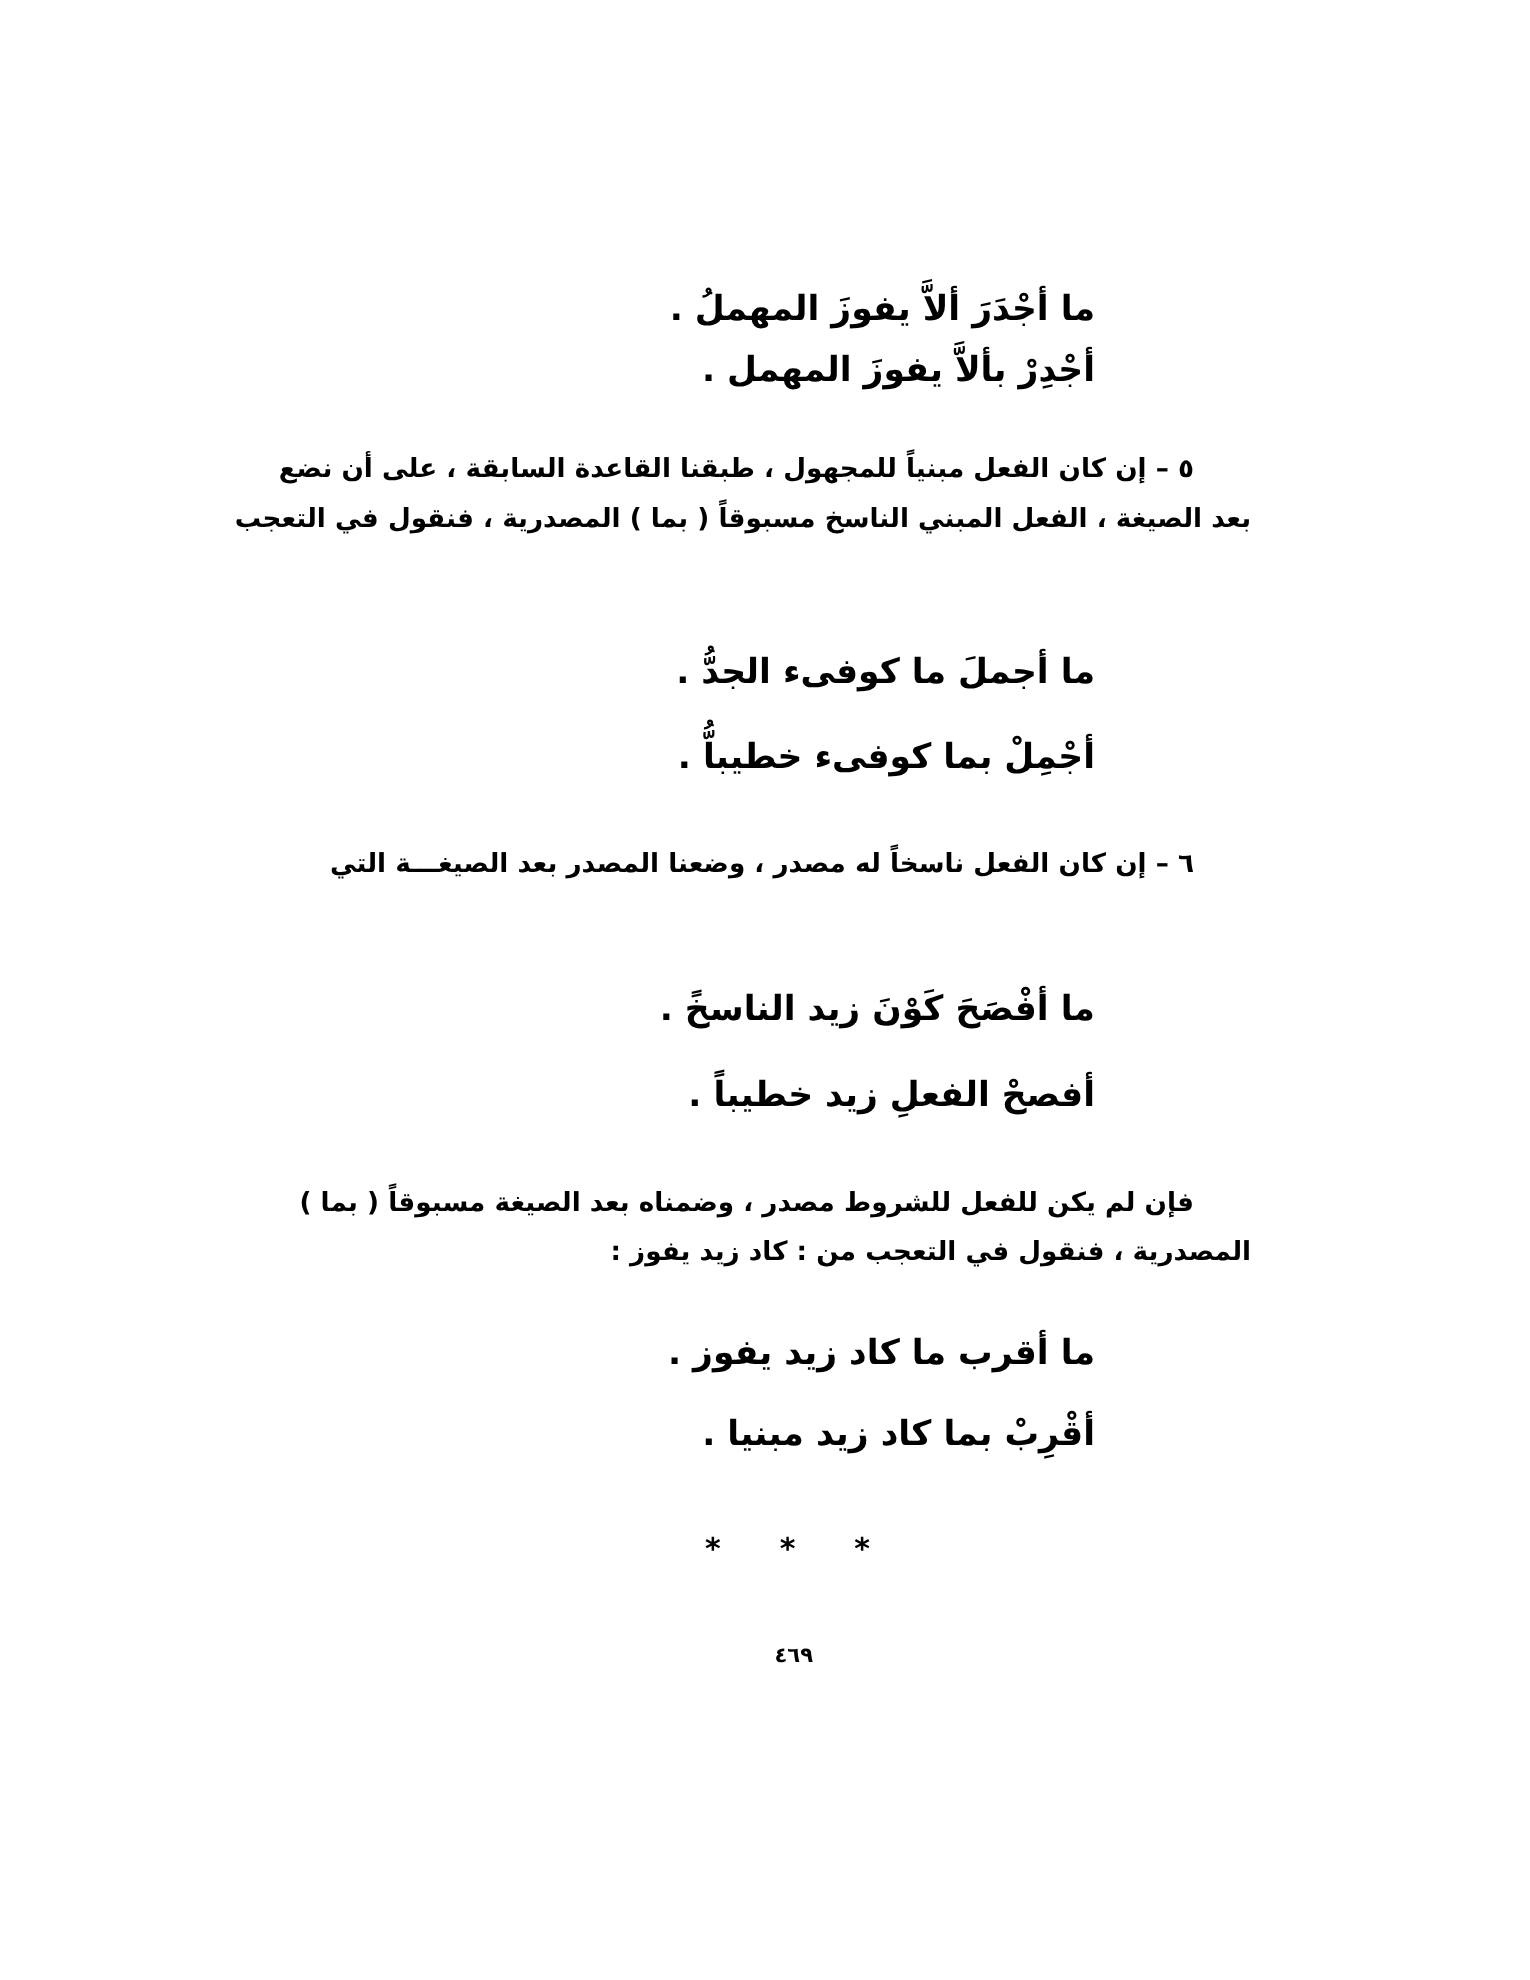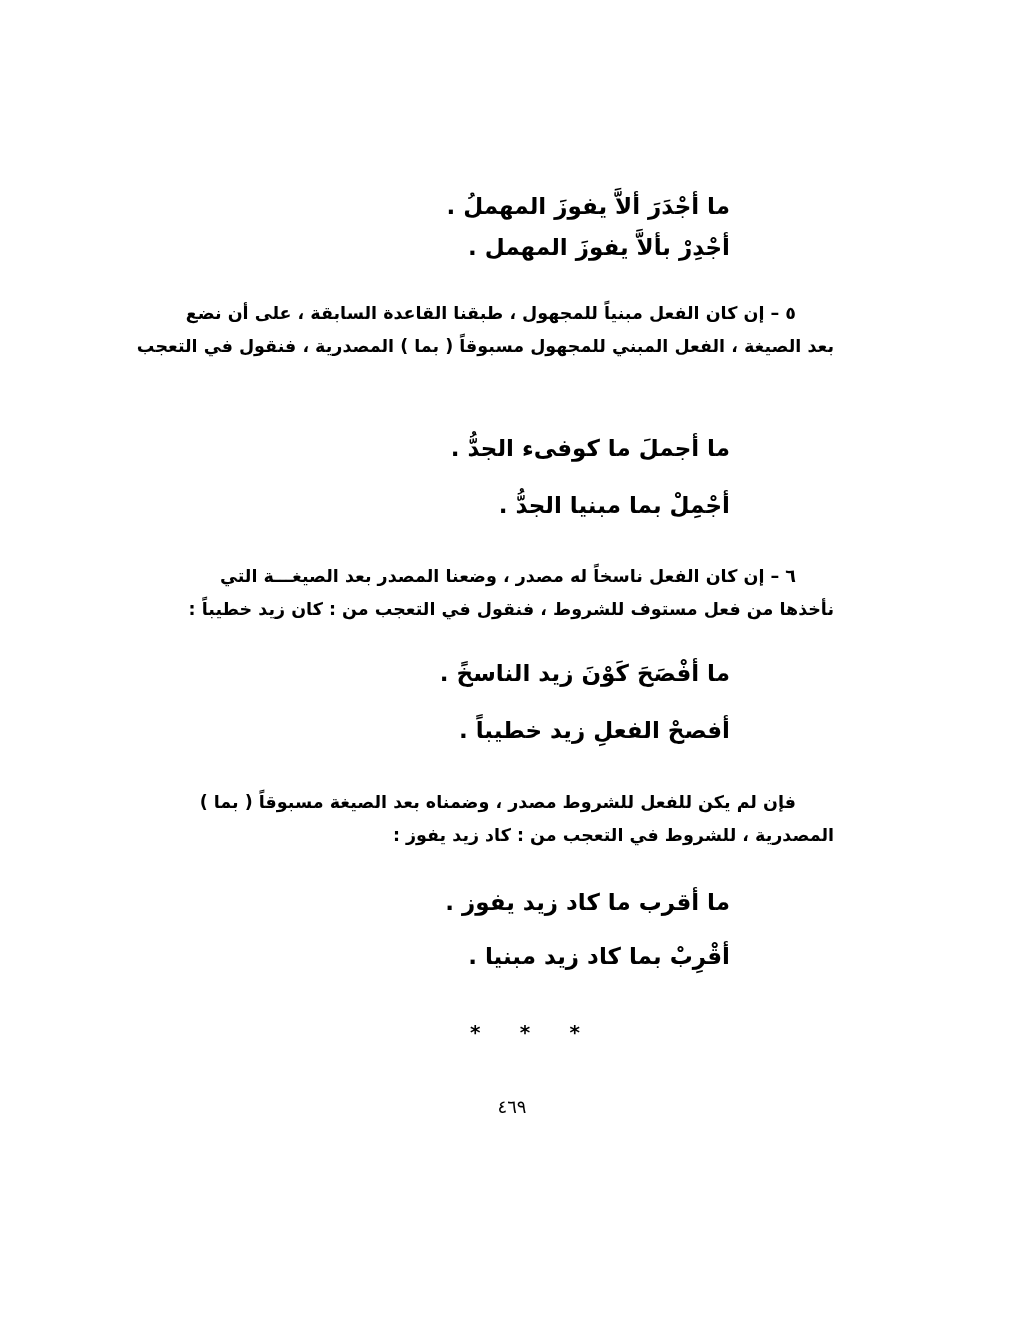--- a/index.html
+++ b/index.html
@@ -8,50 +8,49 @@
   .page { position:absolute; left:0; top:0; width:1020px; height:1320px; }
   .ex { position:absolute; right:290px; direction:rtl; text-align:right;
         font-size:23px; font-weight:bold; white-space:nowrap; line-height:1; }
   .para { position:absolute; left:212px; width:622px; direction:rtl;
           text-align:justify; text-align-last:right; font-size:17.5px; font-weight:bold;
           line-height:33px; }
   .para .ln { display:block; white-space:nowrap; }
   .para .first { padding-right:38px; }
   .stars { position:absolute; left:470px; top:1020px; width:110px; display:flex;
            justify-content:space-between; font-size:20px; font-weight:bold; }
-  .pnum { position:absolute; left:482px; top:1096px; width:60px; text-align:center;
-          font-size:18px; font-weight:normal; direction:rtl; }
+  .pnum { position:absolute; left:482px; top:1096px; width:60px; text-align:right;
+          font-size:14px; font-weight:bold; direction:rtl; }
 </style>
 </head>
 <body>
 
 <div class="page">
 
   <div class="ex" style="top:195px">ما أجْدَرَ ألاَّ يفوزَ المهملُ .</div>
   <div class="ex" style="top:236px">أجْدِرْ بألاَّ يفوزَ المهمل .</div>
 
   <div class="para" style="top:297px">
     <span class="ln first">٥ – إن كان الفعل مبنياً للمجهول ، طبقنا القاعدة السابقة ، على أن نضع</span>
-    <span class="ln">بعد الصيغة ، الفعل المبني للمجهول مسبوقاً ( بما ) المصدرية ، فنقول في التعجب</span>
+    <span class="ln">بعد الصيغة ، الفعل المبني الناسخ مسبوقاً ( بما ) المصدرية ، فنقول في التعجب</span>
   </div>
 
   <div class="ex" style="top:437px">ما أجملَ ما كوفىء الجدُّ .</div>
-  <div class="ex" style="top:494px">أجْمِلْ بما مبنيا الجدُّ .</div>
+  <div class="ex" style="top:494px">أجْمِلْ بما كوفىء خطيباُّ .</div>
 
   <div class="para" style="top:560px">
     <span class="ln first">٦ – إن كان الفعل ناسخاً له مصدر ، وضعنا المصدر بعد الصيغـــة التي</span>
-    <span class="ln">نأخذها من فعل مستوف للشروط ، فنقول في التعجب من : كان زيد خطيباً :</span>
   </div>
 
   <div class="ex" style="top:662px">ما أفْصَحَ كَوْنَ زيد الناسخً .</div>
   <div class="ex" style="top:719px">أفصحْ الفعلِ زيد خطيباً .</div>
 
   <div class="para" style="top:786px">
     <span class="ln first">فإن لم يكن للفعل للشروط مصدر ، وضمناه بعد الصيغة مسبوقاً ( بما )</span>
-    <span class="ln">المصدرية ، للشروط في التعجب من : كاد زيد يفوز :</span>
+    <span class="ln">المصدرية ، فنقول في التعجب من : كاد زيد يفوز :</span>
   </div>
 
   <div class="ex" style="top:891px">ما أقرب ما كاد زيد يفوز .</div>
   <div class="ex" style="top:945px">أقْرِبْ بما كاد زيد مبنيا .</div>
 
   <div class="stars">
     <span>*</span>
     <span>*</span>
     <span>*</span>
   </div>

